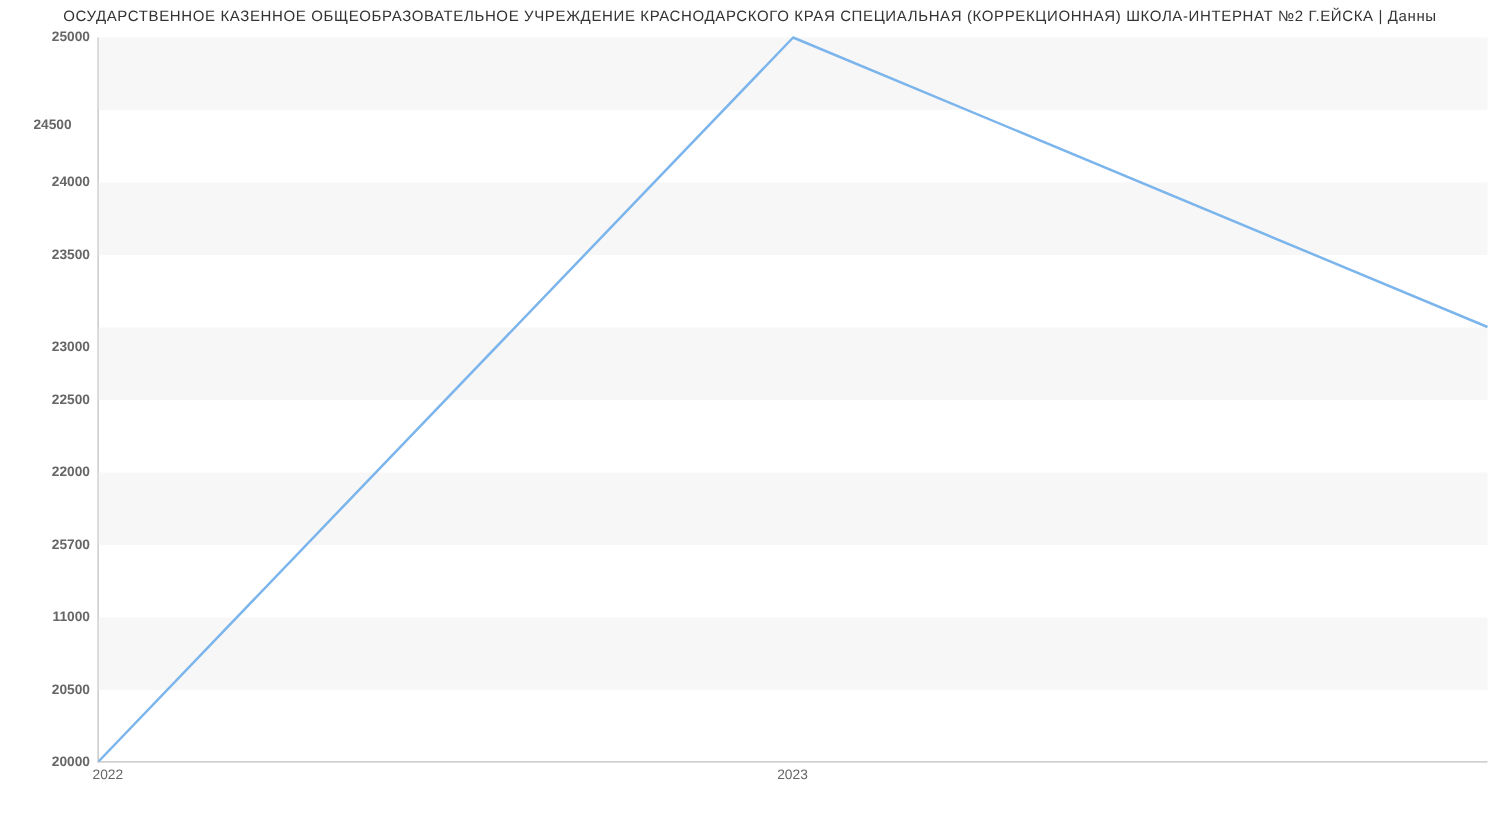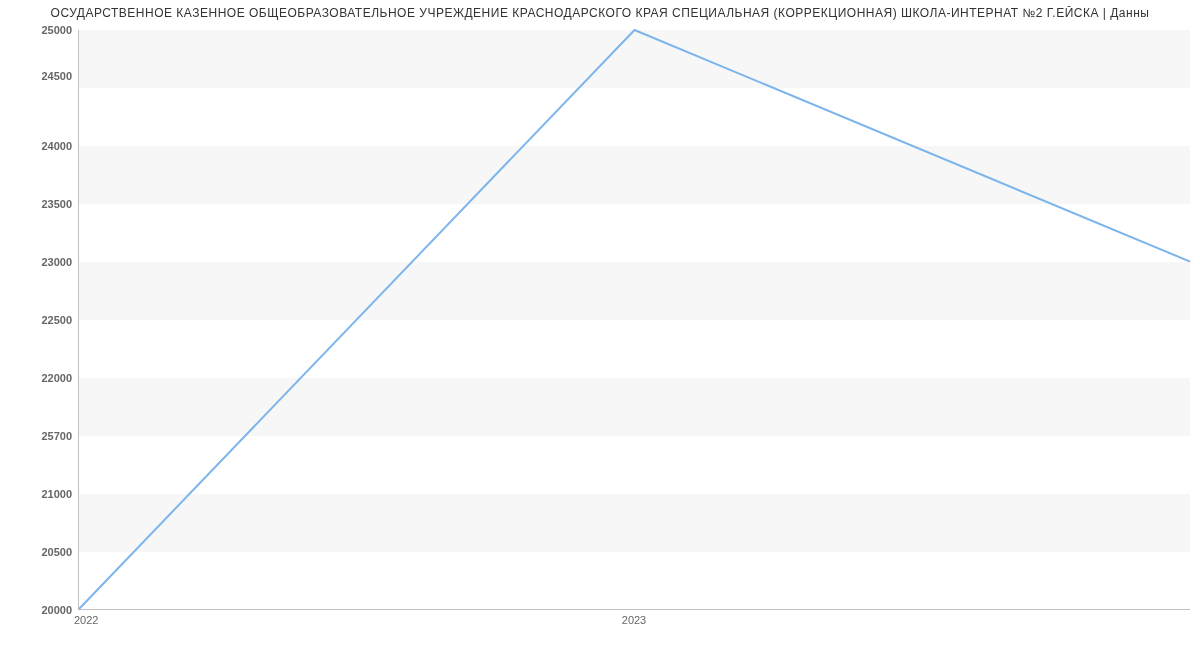--- a/index.html
+++ b/index.html
@@ -86,25 +86,25 @@
       <div class="band" style="top: 116px; height: 58px;"></div>
       <div class="band" style="top: 232px; height: 58px;"></div>
       <div class="band" style="top: 348px; height: 58px;"></div>
       <div class="band" style="top: 464px; height: 58px;"></div>
     <svg class="line-svg" viewBox="0 0 1112 580" preserveAspectRatio="none">
       <polyline class="data-line" id="series-line" points="0,580 556,0 1112,232" style="stroke: rgb(124, 181, 236);"></polyline>
     </svg>
   </div>
 <div class="y-tick-label" style="top: 610px;">20000</div>
     <div class="y-tick-label" style="top: 552px;">20500</div>
-    <div class="y-tick-label" style="top: 494px;">21000</div>
+    <div class="y-tick-label" style="top: 494px;">11000</div>
     <div class="y-tick-label" style="top: 436px;">25700</div>
     <div class="y-tick-label" style="top: 378px;">22000</div>
     <div class="y-tick-label" style="top: 320px;">22500</div>
-    <div class="y-tick-label" style="top: 262px;">23000</div>
+    <div class="y-tick-label" style="top: 278px;">23000</div>
     <div class="y-tick-label" style="top: 204px;">23500</div>
     <div class="y-tick-label" style="top: 146px;">24000</div>
-    <div class="y-tick-label" style="top: 76px;">24500</div>
+    <div class="y-tick-label" style="top: 100px; text-align: center;">24500</div>
     <div class="y-tick-label" style="top: 30px;">25000</div>
     <div class="x-tick-label" style="left: 74px; transform: translateX(0px); text-align: right;">2022</div>
     <div class="x-tick-label" style="left: 634px;">2023</div>
     <div class="x-tick-label" style="left: 1190px; transform: translateX(-100%); margin-top: 40px;">2024</div>
   </div>
 
 </body></html>

